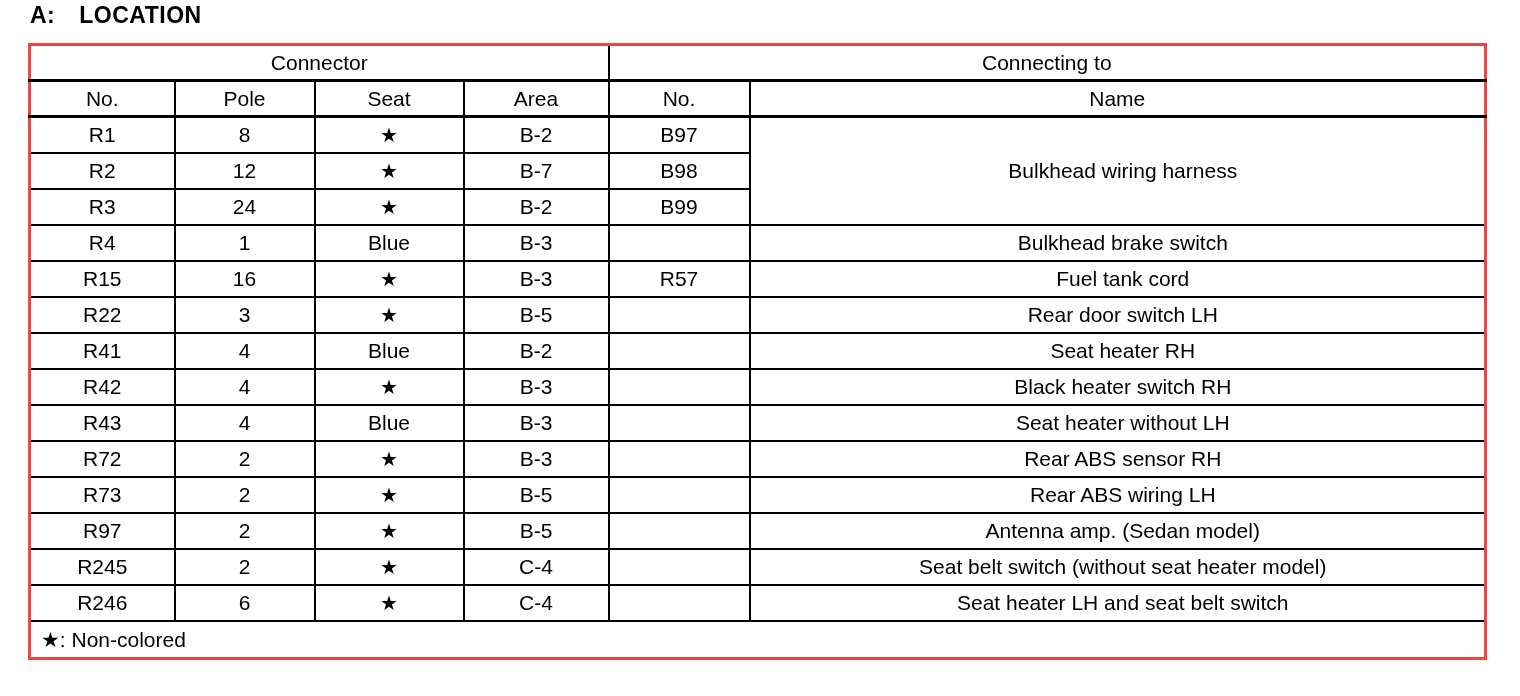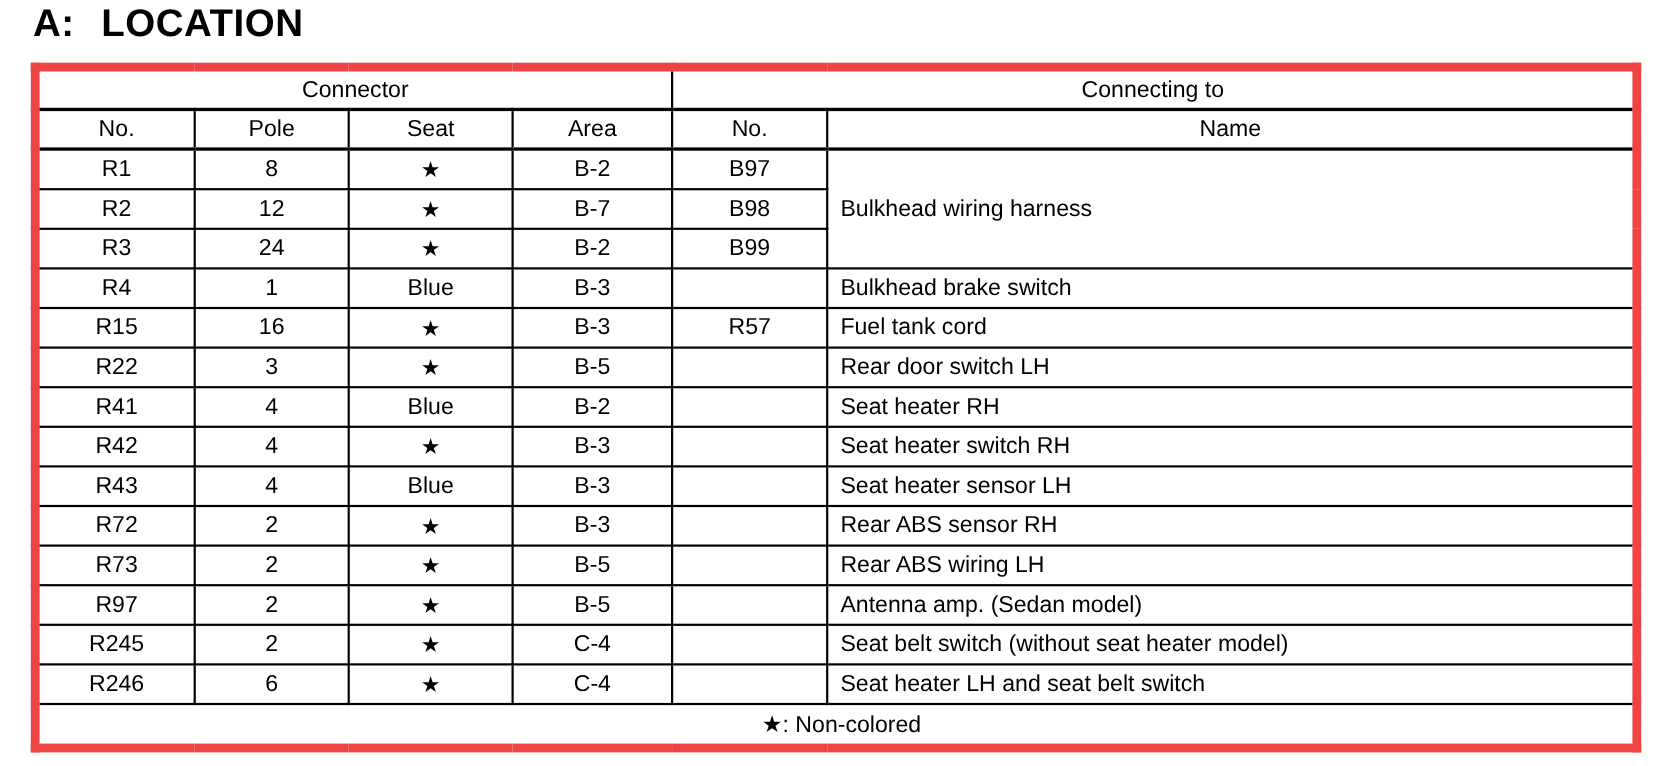--- a/index.html
+++ b/index.html
@@ -7,55 +7,55 @@
     padding: 0;
     background: #ffffff;
     width: 1520px;
     height: 696px;
     font-family: "Liberation Sans", sans-serif;
     color: #000000;
     -webkit-font-smoothing: antialiased;
   }
   .page-title {
     margin: 2px 0 0 30px;
-    font-size: 35px;
+    font-size: 23px;
     font-weight: bold;
     letter-spacing: 0.5px;
     line-height: 1.15;
   }
   .page-title .prefix { margin-right: 24px; }
 
   table.loc-table {
     border-collapse: collapse;
     table-layout: fixed;
     width: 1456px;
     margin: 15px 0 0 28px;
-    border: 8px solid #ef4444;
+    border: 3px solid #ef4444;
   }
   .loc-table th, .loc-table td {
     border: 2px solid #000;
     font-size: 21px;
     font-weight: normal;
     text-align: center;
     vertical-align: middle;
     padding: 0;
     height: 34px;
     overflow: hidden;
     white-space: nowrap;
   }
   .loc-table thead th { height: 33px; }
   .loc-table thead tr.group-row th { border-bottom-width: 3px; }
   .loc-table thead tr.col-row th { border-bottom-width: 3px; }
   .loc-table td.name-cell {
-    text-align: left;
+    text-align: center;
     padding-left: 11px;
   }
   .loc-table td.star-cell { font-size: 20px; }
   .loc-table tfoot td.legend-cell {
-    text-align: center;
+    text-align: left;
     padding-left: 10px;
     height: 35px;
   }
 </style>
 </head>
 <body>
 
 <div class="page-title"><span class="prefix">A:</span><span>LOCATION</span></div>
 
 <table class="loc-table">
@@ -135,29 +135,29 @@
       <td>B-2</td>
       <td></td>
       <td class="name-cell">Seat heater RH</td>
     </tr>
     <tr>
       <td>R42</td>
       <td>4</td>
       <td class="star-cell">★</td>
       <td>B-3</td>
       <td></td>
-      <td class="name-cell">Seat heater switch RH</td>
+      <td class="name-cell">Black heater switch RH</td>
     </tr>
     <tr>
       <td>R43</td>
       <td>4</td>
       <td>Blue</td>
       <td>B-3</td>
       <td></td>
-      <td class="name-cell">Seat heater sensor LH</td>
+      <td class="name-cell">Seat heater without LH</td>
     </tr>
     <tr>
       <td>R72</td>
       <td>2</td>
       <td class="star-cell">★</td>
       <td>B-3</td>
       <td></td>
       <td class="name-cell">Rear ABS sensor RH</td>
     </tr>
     <tr>

